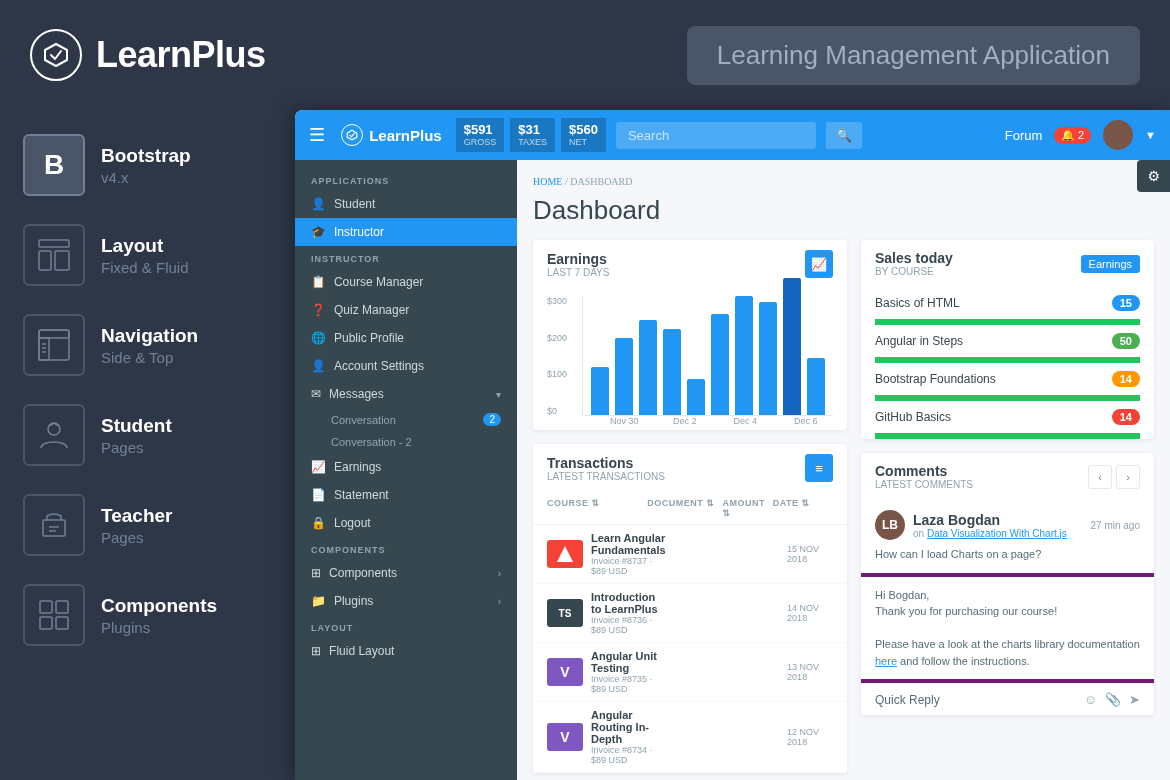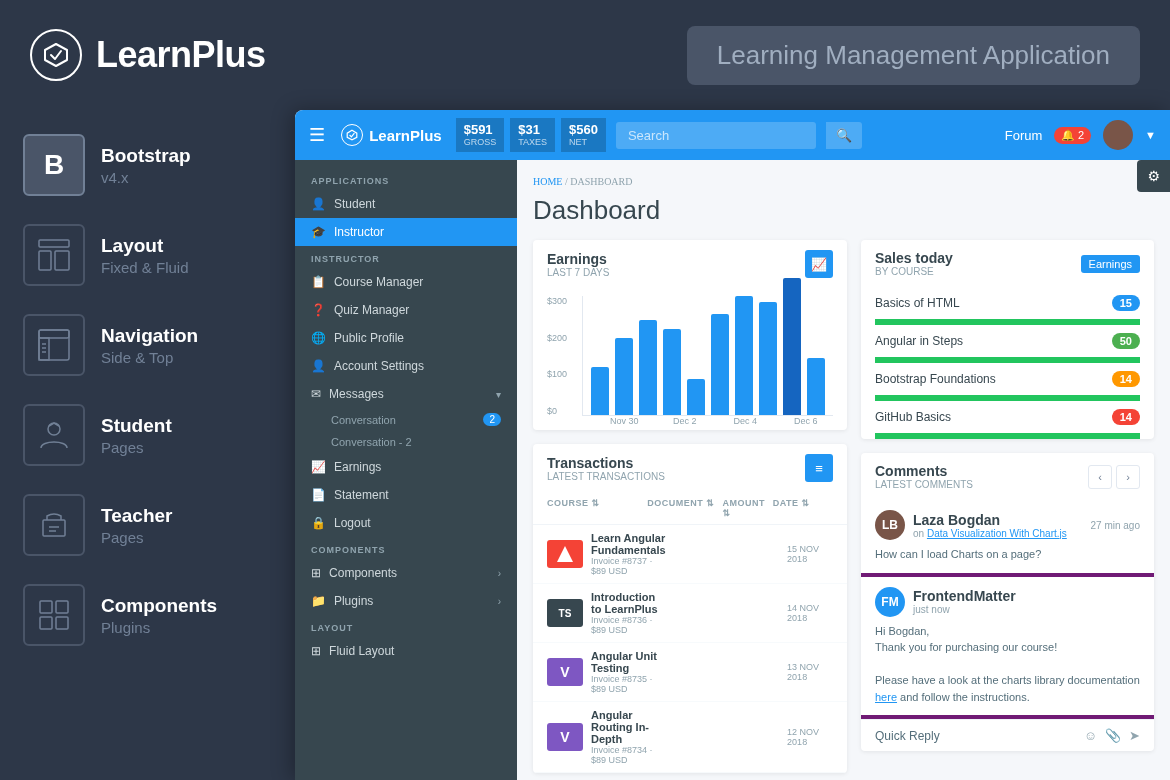--- a/index.html
+++ b/index.html
@@ -718,27 +718,20 @@
                 <div class="comment-meta">
                   <div class="comment-name">Laza Bogdan</div>
                   <div class="comment-time">on <span class="comment-link">Data Visualization With Chart.js</span></div>
                 </div>
                 <span style="font-size:10px;color:#90a4ae;">27 min ago</span>
               </div>
               <div class="comment-text">How can I load Charts on a page?</div>
             </div>
 
             <div class="comment-item">
-              <div class="comment-header">
-                <div class="comment-avatar" style="background:#2196f3;">FM</div>
-                <div class="comment-meta">
-                  <div class="comment-name">FrontendMatter</div>
-                  <div class="comment-time">just now</div>
-                </div>
-              </div>
               <div class="comment-text">
                 Hi Bogdan,<br>Thank you for purchasing our course!<br><br>
                 Please have a look at the charts library documentation <span class="comment-link">here</span> and follow the instructions.
               </div>
             </div>
 
             <div class="quick-reply">
               <span class="quick-reply-label">Quick Reply</span>
               <div class="quick-reply-icons">
                 <span>☺</span>

